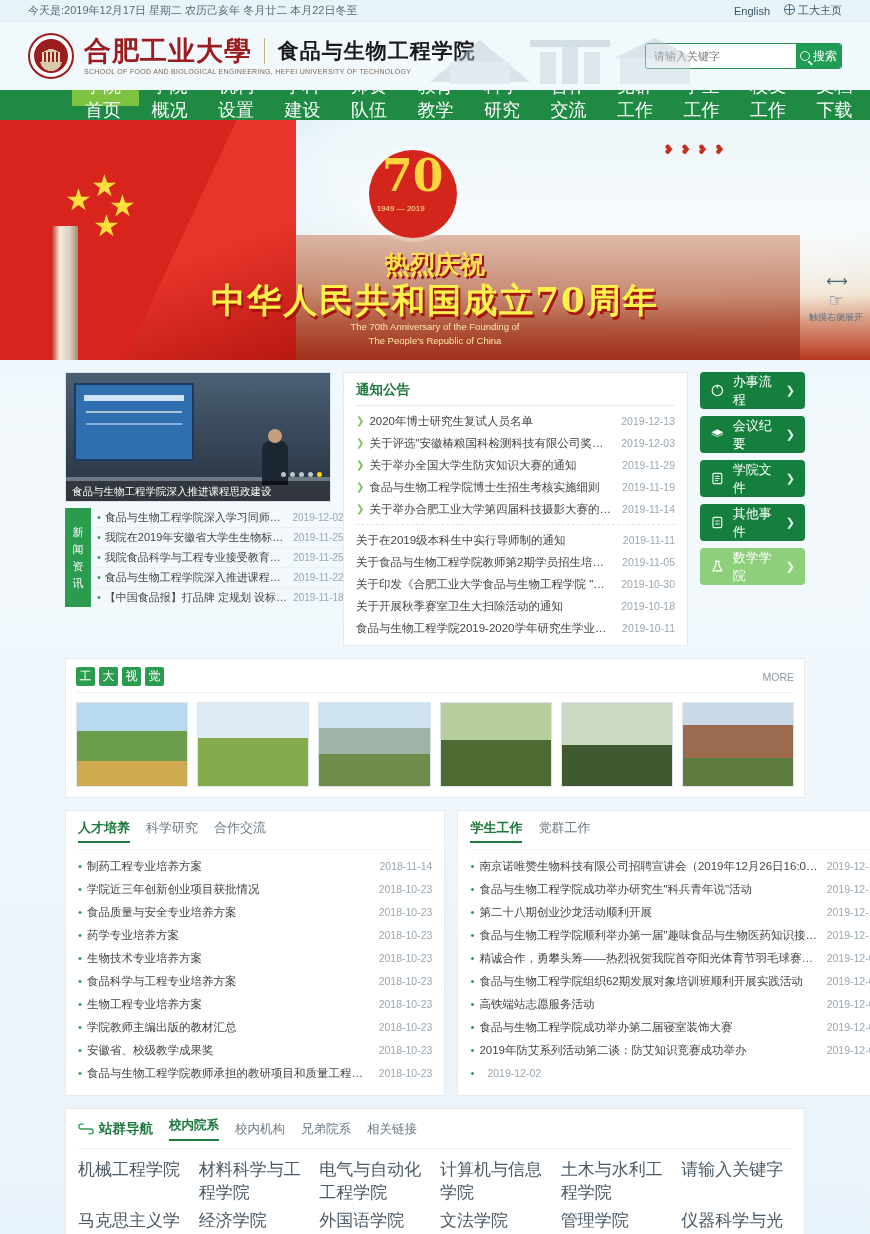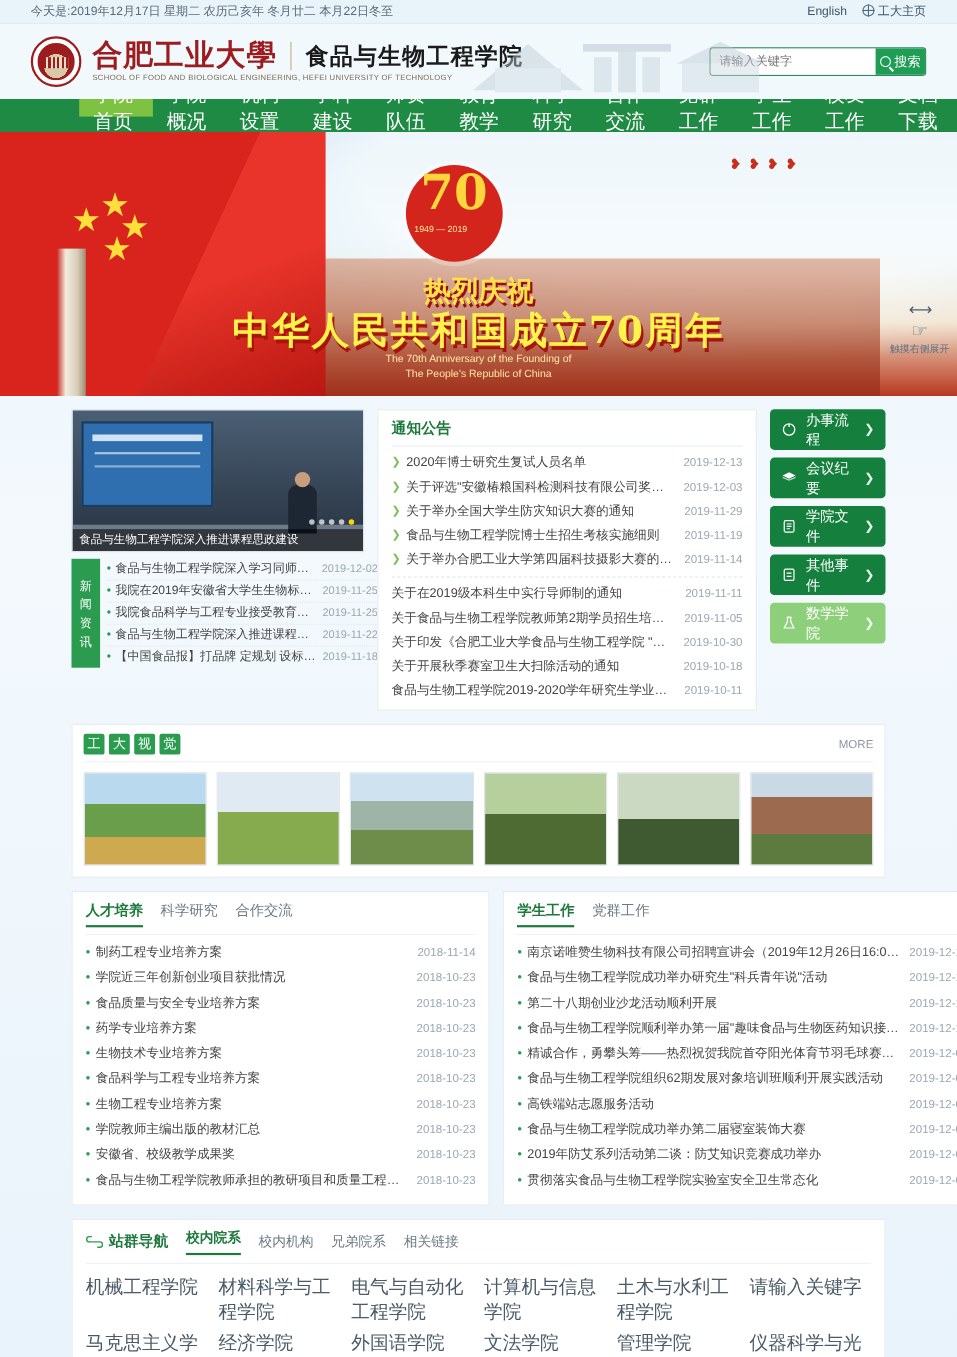--- a/index.html
+++ b/index.html
@@ -603,21 +603,20 @@
               <span class="tx">食品与生物工程学院成功举办第二届寝室装饰大赛</span>
               <span class="dt">2019-12-02</span>
             </li>
           <li>
               <span class="dotb">•</span>
               <span class="tx">2019年防艾系列活动第二谈：防艾知识竞赛成功举办</span>
               <span class="dt">2019-12-02</span>
             </li>
           <li>
               <span class="dotb">•</span>
-              <span class="tx">贯彻落实食品与生物工程学院实验室安全卫生常态化</span>
               <span class="dt">2019-12-02</span>
             </li>
         </ul>
       </div>
     </div>
 
     <div class="links">
       <div class="lk-head">
         <div class="title">
           <svg width="16" height="12" viewBox="0 0 20 14">

